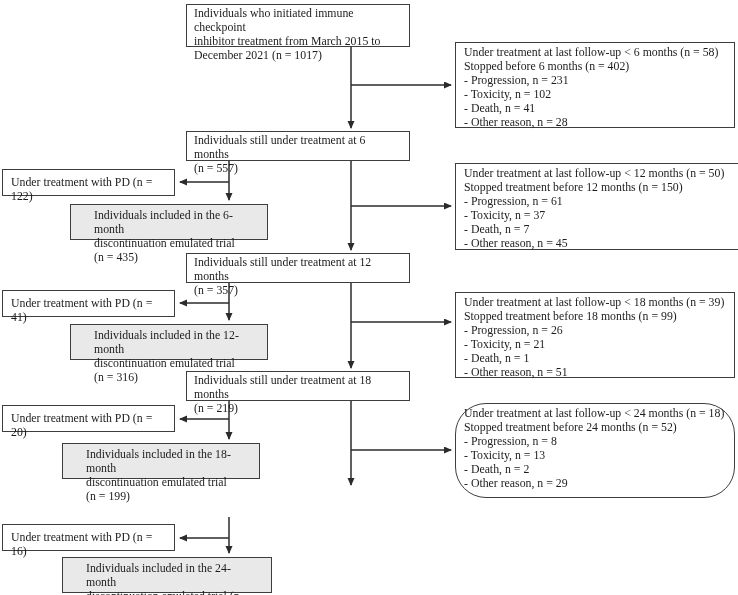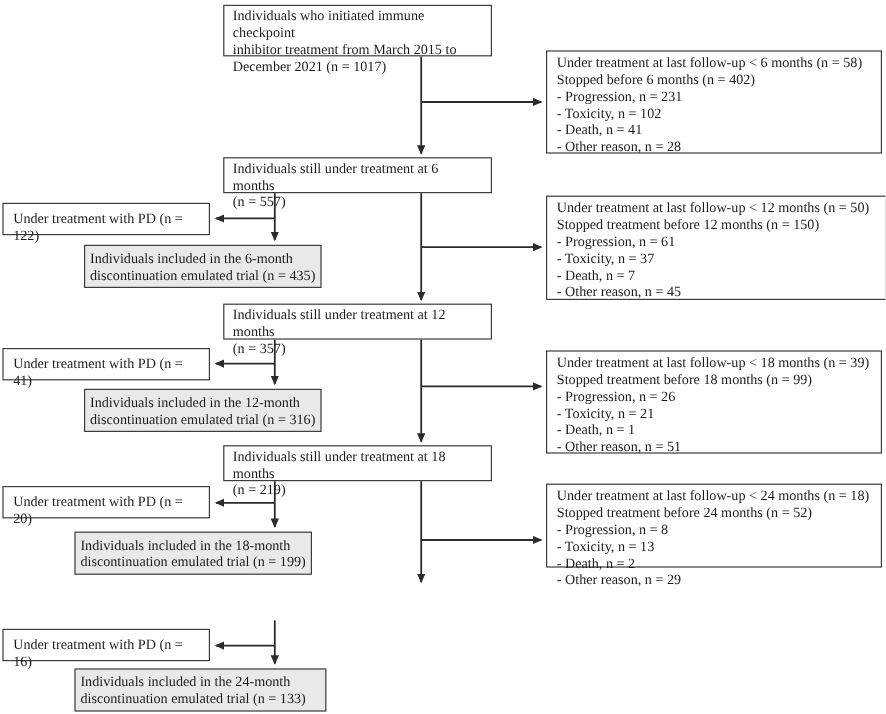--- a/index.html
+++ b/index.html
@@ -29,21 +29,21 @@
     background: #ffffff;
     border: 1.5px solid #3d3d3d;
     color: #1c1c1c;
     font-size: 11.8px;
     line-height: 14px;
     white-space: pre-line;
     text-align: left;
   }
   .box.center  { padding: 1px 7px; }
   .box.side    { padding: 5px 8px; }
-  .box.trial   { padding: 3px 4px; background: #e9e9e9; }
+  .box.trial   { padding: 3px 23px; background: #e9e9e9; }
   .box.reasons { padding: 2px 8px; }
 </style>
 </head>
 <body>
 
 <div class="canvas">
 
   <svg class="connectors" width="738" height="595" viewBox="0 0 738 595">
     <defs>
       <marker id="arw" markerUnits="userSpaceOnUse" markerWidth="10" markerHeight="9" refX="7" refY="3.5" orient="auto">
@@ -95,21 +95,21 @@
 - Progression, n = 61
 - Toxicity, n = 37
 - Death, n = 7
 - Other reason, n = 45</div>
   <div class="box reasons" style="left:455px; top:275px; width:280px; height:86px;margin-top:17px;">Under treatment at last follow-up &lt; 18 months (n = 39)
 Stopped treatment before 18 months (n = 99)
 - Progression, n = 26
 - Toxicity, n = 21
 - Death, n = 1
 - Other reason, n = 51</div>
-  <div class="box reasons" style="left:455px; top:403px; width:280px; height:70px;">Under treatment at last follow-up &lt; 24 months (n = 18)
+  <div class="box reasons" style="left:455px; top:403px; width:280px; height:95px;border-radius:31px;">Under treatment at last follow-up &lt; 24 months (n = 18)
 Stopped treatment before 24 months (n = 52)
 - Progression, n = 8
 - Toxicity, n = 13
 - Death, n = 2
 - Other reason, n = 29</div>
 
   <div class="box side" style="left:2px; top:169px; width:173px; height:27px;">Under treatment with PD (n = 122)</div>
   <div class="box side" style="left:2px; top:290px; width:173px; height:27px;">Under treatment with PD (n = 41)</div>
   <div class="box side" style="left:2px; top:405px; width:173px; height:27px;">Under treatment with PD (n = 20)</div>
   <div class="box side" style="left:2px; top:524px; width:173px; height:27px;">Under treatment with PD (n = 16)</div>

